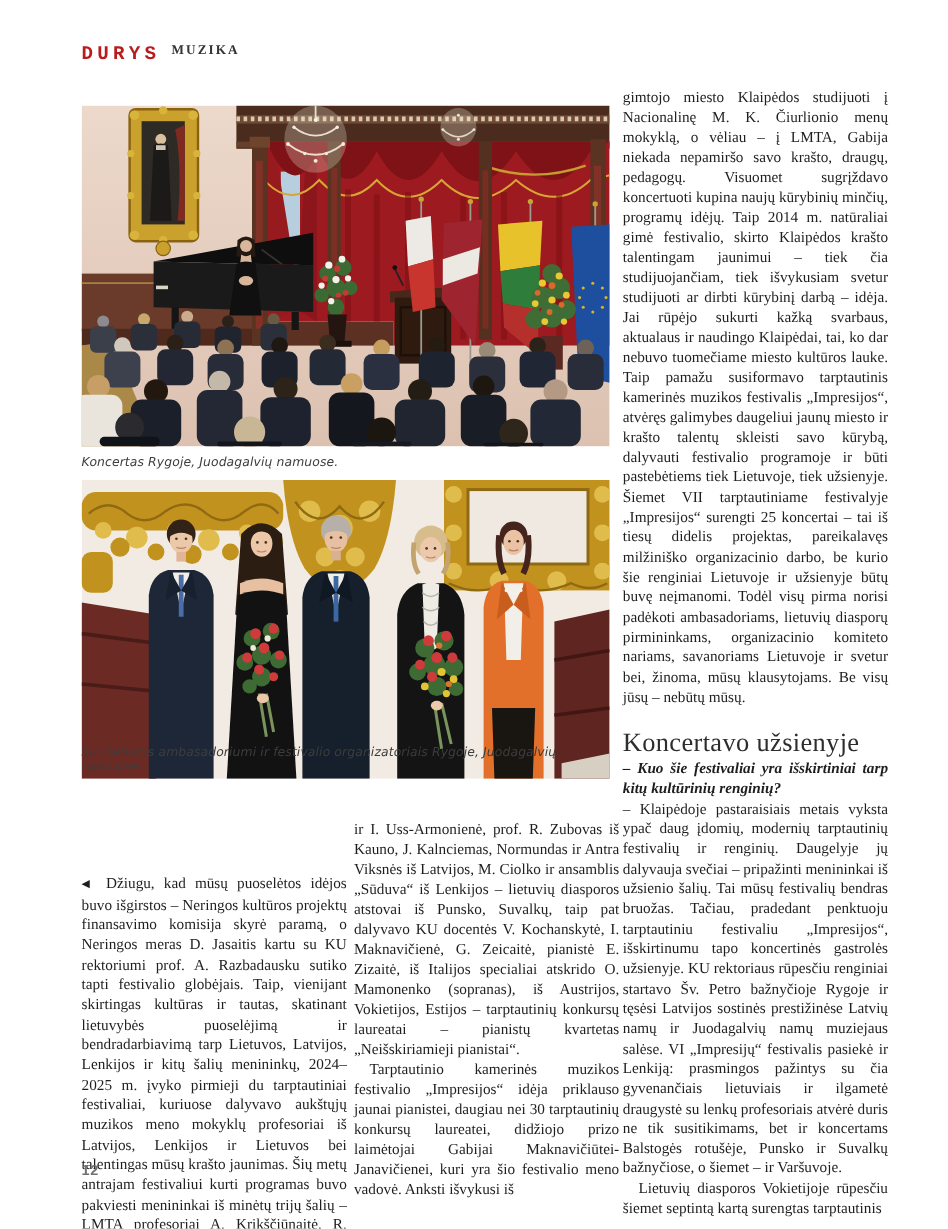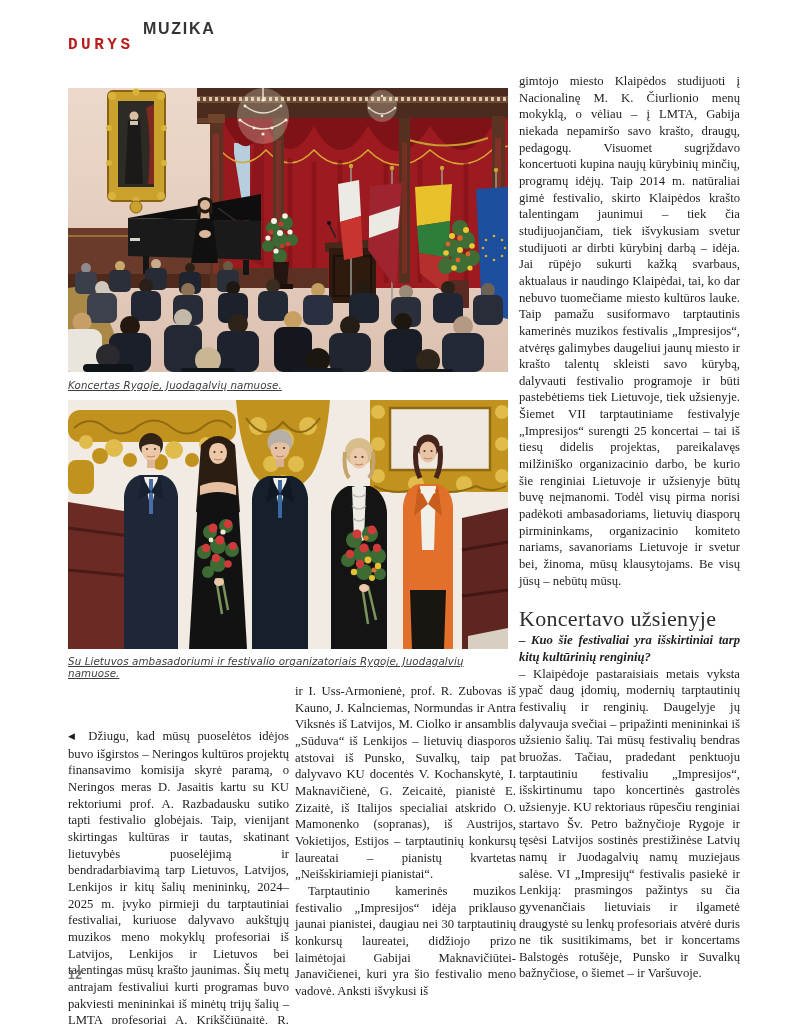--- a/index.html
+++ b/index.html
@@ -2,33 +2,33 @@
 <html lang="lt"><head>
 <meta charset="utf-8">
 <style>
   html,body { margin:0; padding:0; background:#ffffff; }
   .page { position:relative; width:790px; height:1024px; background:#ffffff; overflow:hidden;
           font-family:"Liberation Serif", serif; }
 
   .masthead-brand { position:absolute; left:68px; top:36px;
       font-family:Liberation Mono, monospace; font-size:16px; font-weight:600;
       letter-spacing:3.5px; color:#b91c1c; }
-  .masthead-section { position:absolute; left:143px; top:20px;
-      font-family:Liberation Sans, sans-serif; font-size:16px; font-weight:700;
+  .masthead-section { position:absolute; left:143px; top:36px;
+      font-family:Liberation Serif, serif; font-size:11px; font-weight:700;
       letter-spacing:1.7px; color:#343434; }
 
   .figure1 { position:absolute; left:68px; top:88px; width:440px; height:284px; }
   .figure2 { position:absolute; left:68px; top:400px; width:440px; height:249px; }
   .figure1 svg, .figure2 svg { display:block; }
 
   .caption { position:absolute; left:68px; width:440px;
       font-family:"DejaVu Sans", sans-serif; font-style:italic;
-      font-size:10.3px; color:#3d3d3d; letter-spacing:0.1px;text-decoration:underline; }
+      font-size:10.3px; color:#3d3d3d; letter-spacing:0.1px; }
   .caption1 { top:379px; }
-  .caption2 { top:655px; }
+  .caption2 { top:621px; }
 
   .col { position:absolute; width:221px; font-size:12.7px; line-height:16.65px;
          color:#1e1e1e; text-align:justify;font-family:Liberation Serif, serif; }
   .col p { margin:0; }
   .col-left { left:68px; top:683px;margin-top:45px; }
   .col-mid  { left:295px; top:683px; }
   .col-right{ left:519px; top:73px; }
   .indent { text-indent:13px; }
   .arrow { font-size:9px; margin-right:9px; position:relative; top:-1px; }
   .section-heading { font-size:22px; line-height:26px; color:#2d2d2d;
@@ -593,17 +593,18 @@
   <div class="col col-mid">
     <p>ir I. Uss-Armonienė, prof. R. Zubovas iš Kauno, J. Kalnciemas, Normundas ir Antra Viksnės iš Latvijos, M. Ciolko ir ansamblis „Sūduva“ iš Lenkijos – lietuvių diasporos atstovai iš Punsko, Suvalkų, taip pat dalyvavo KU docentės V. Kochanskytė, I. Maknavičienė, G. Zeicaitė, pianistė E. Zizaitė, iš Italijos specialiai atskrido O. Mamonenko (sopranas), iš Austrijos, Vokietijos, Estijos – tarptautinių konkursų laureatai – pianistų kvartetas „Neišskiriamieji pianistai“.</p>
     <p class="indent">Tarptautinio kamerinės muzikos festivalio „Impresijos“ idėja priklauso jaunai pianistei, daugiau nei 30 tarptautinių konkursų laureatei, didžiojo prizo laimėtojai Gabijai Maknavičiūtei-Janavičienei, kuri yra šio festivalio meno vadovė. Anksti išvykusi iš</p>
   </div>
 
   <div class="col col-right">
     <p>gimtojo miesto Klaipėdos studijuoti į Nacionalinę M. K. Čiurlionio menų mokyklą, o vėliau – į LMTA, Gabija niekada nepamiršo savo krašto, draugų, pedagogų. Visuomet sugrįždavo koncertuoti kupina naujų kūrybinių minčių, programų idėjų. Taip 2014 m. natūraliai gimė festivalio, skirto Klaipėdos krašto talentingam jaunimui – tiek čia studijuojančiam, tiek išvykusiam svetur studijuoti ar dirbti kūrybinį darbą – idėja. Jai rūpėjo sukurti kažką svarbaus, aktualaus ir naudingo Klaipėdai, tai, ko dar nebuvo tuomečiame miesto kultūros lauke. Taip pamažu susiformavo tarptautinis kamerinės muzikos festivalis „Impresijos“, atvėręs galimybes daugeliui jaunų miesto ir krašto talentų skleisti savo kūrybą, dalyvauti festivalio programoje ir būti pastebėtiems tiek Lietuvoje, tiek užsienyje. Šiemet VII tarptautiniame festivalyje „Impresijos“ surengti 25 koncertai – tai iš tiesų didelis projektas, pareikalavęs milžiniško organizacinio darbo, be kurio šie renginiai Lietuvoje ir užsienyje būtų buvę neįmanomi. Todėl visų pirma norisi padėkoti ambasadoriams, lietuvių diasporų pirmininkams, organizacinio komiteto nariams, savanoriams Lietuvoje ir svetur bei, žinoma, mūsų klausytojams. Be visų jūsų – nebūtų mūsų.</p>
     <h2 class="section-heading">Koncertavo užsienyje</h2>
     <p class="question">– Kuo šie festivaliai yra išskirtiniai tarp kitų kultūrinių renginių?</p>
     <p>– Klaipėdoje pastaraisiais metais vyksta ypač daug įdomių, modernių tarptautinių festivalių ir renginių. Daugelyje jų dalyvauja svečiai – pripažinti menininkai iš užsienio šalių. Tai mūsų festivalių bendras bruožas. Tačiau, pradedant penktuoju tarptautiniu festivaliu „Impresijos“, išskirtinumu tapo koncertinės gastrolės užsienyje. KU rektoriaus rūpesčiu renginiai startavo Šv. Petro bažnyčioje Rygoje ir tęsėsi Latvijos sostinės prestižinėse Latvių namų ir Juodagalvių namų muziejaus salėse. VI „Impresijų“ festivalis pasiekė ir Lenkiją: prasmingos pažintys su čia gyvenančiais lietuviais ir ilgametė draugystė su lenkų profesoriais atvėrė duris ne tik susitikimams, bet ir koncertams Balstogės rotušėje, Punsko ir Suvalkų bažnyčiose, o šiemet – ir Varšuvoje.</p>
+    <p class="indent">Lietuvių diasporos Vokietijoje rūpesčiu šiemet septintą kartą surengtas tarptautinis</p>
   </div>
 
   <div class="pageno">12</div>
 
 </div>
 
 </body></html>

